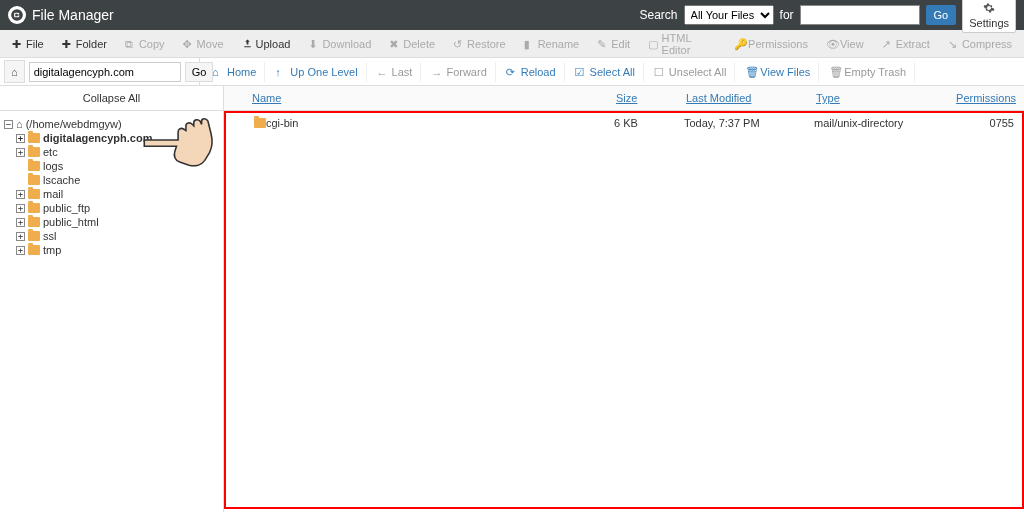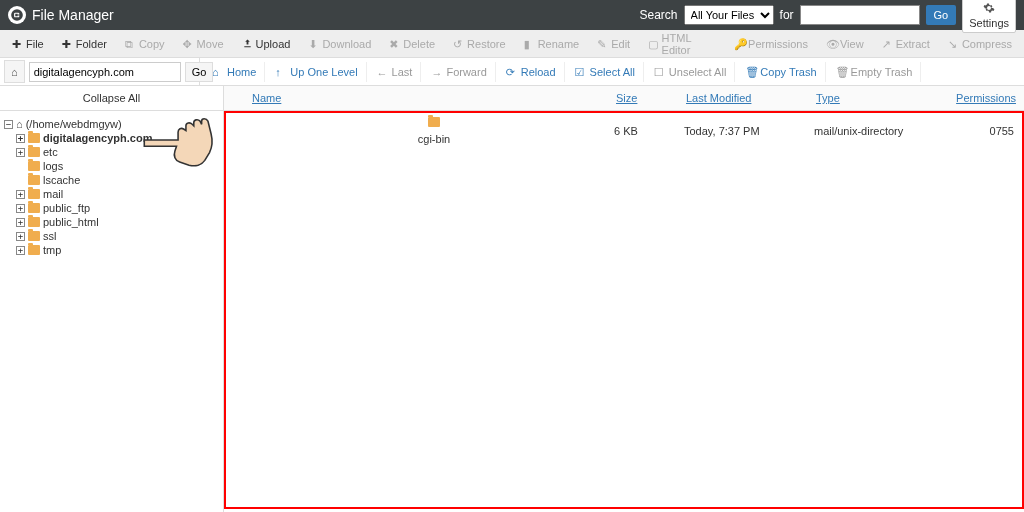--- a/index.html
+++ b/index.html
@@ -51,21 +51,21 @@
 .table-head { display:flex; border-bottom:1px solid #ddd; background:#fafafa; padding:6px 8px; font-size:11px; }
 .table-head .col, .table-row .col { font-size:11px; }
 .table-head .col { color:#337ab7; cursor:pointer; text-decoration:underline; }
 .col-name { flex:1; padding-left:20px; }
 .col-size { width:70px; }
 .col-mod { width:130px; }
 .col-type { width:130px; }
 .col-perm { width:70px; text-align:right; }
 .table-body { position:relative; height:calc(100% - 28px); border:2px solid red; }
 .table-row { display:flex; padding:4px 8px; align-items:center; }
-.table-row .col-name { display:flex; align-items:center; gap:6px; padding-left:20px;flex-direction:column;}
+.table-row .col-name { display:flex; align-items:center; padding-left:20px;}
 
 .pointer-hand { position:absolute; left:140px; top:118px; pointer-events:none; z-index:50; }
 .pointer-hand svg { width:95px; height:55px; }
 
 </style>
 </head>
 <body>
 
 <div class="header">
   <div class="logo-wrap">
@@ -186,21 +186,21 @@
     <div class="nb">
         <span class="nbi">☑</span>
         <span>Select All</span>
       </div>
     <div class="nb muted">
         <span class="nbi">☐</span>
         <span>Unselect All</span>
       </div>
     <div class="nb">
         <span class="nbi">🗑</span>
-        <span>Copy Trash</span>
+        <span>View Files</span>
       </div>
     <div class="nb muted">
         <span class="nbi">🗑</span>
         <span>Empty Trash</span>
       </div>
   </div>
 </div>
 
 <div class="main">
   <div class="sidebar">

